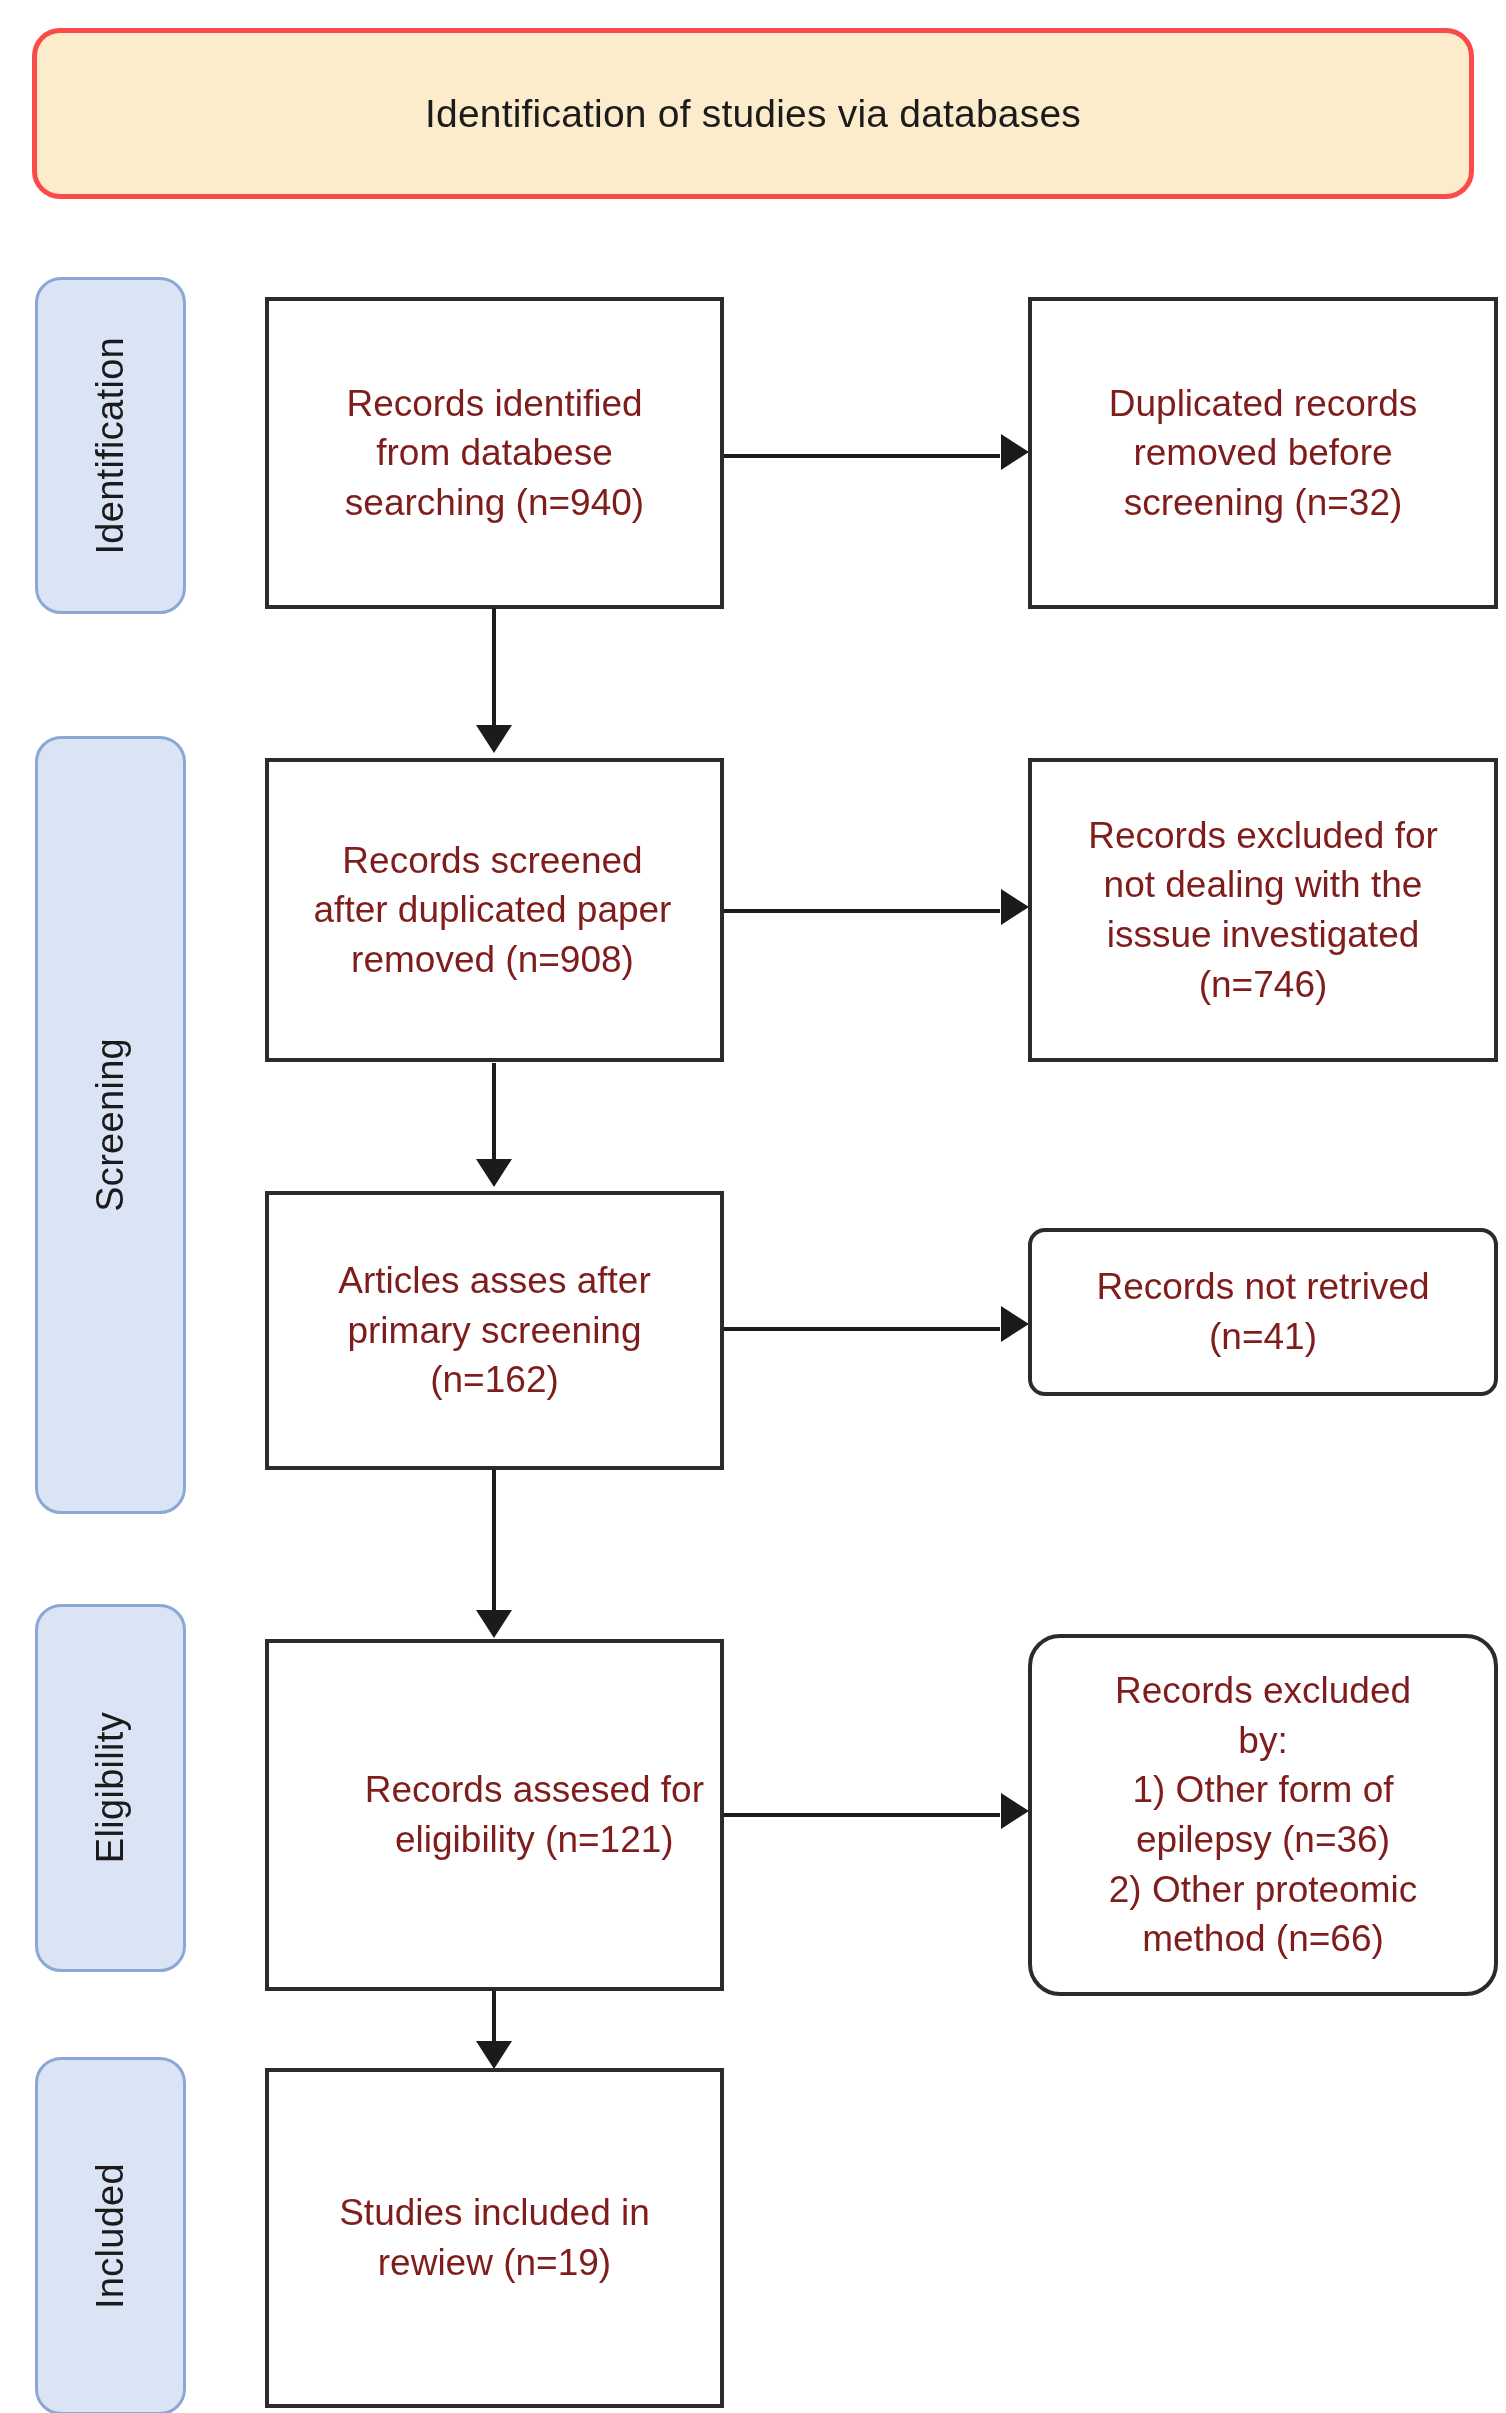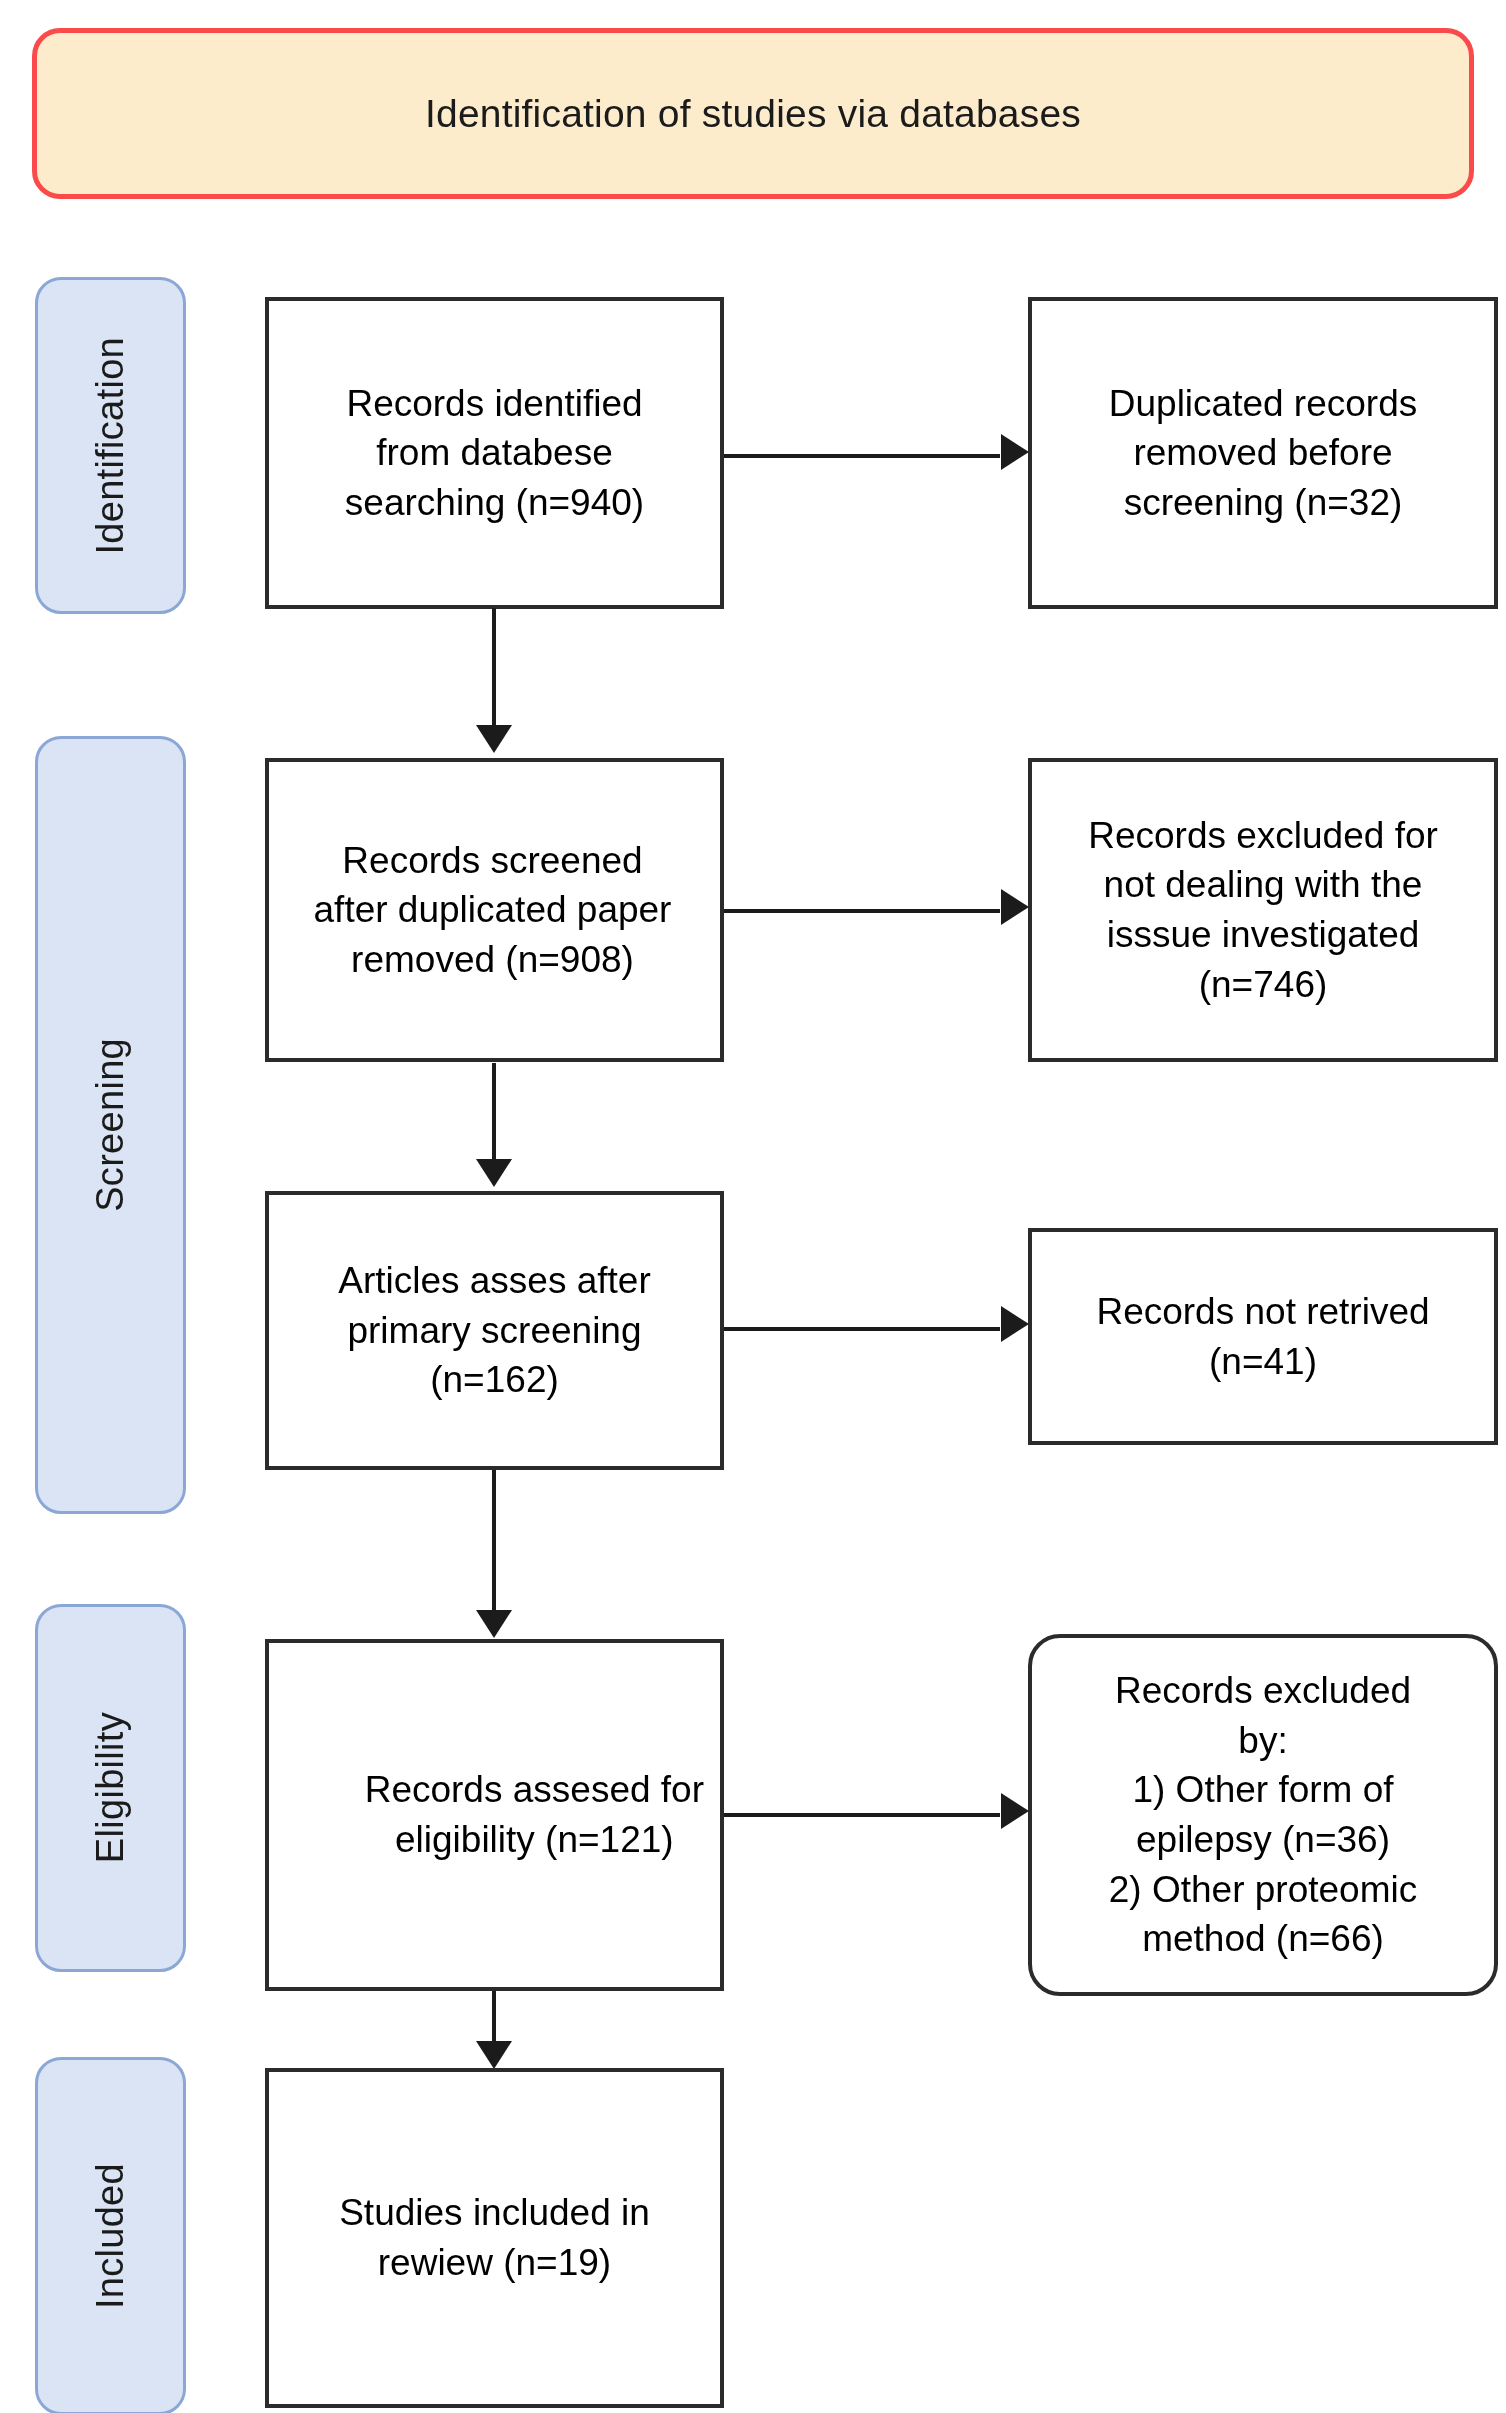--- a/index.html
+++ b/index.html
@@ -70,21 +70,21 @@
     border: 4.3px solid #2b2b2b;
     box-sizing: border-box;
     display: flex;
     align-items: center;
     justify-content: center;
     padding: 6.1px 16px;
   }
   .box-text {
     font-size: 37px;
     line-height: 1.34;
-    color: #000000;
+    color: #7f1d1d;
     text-align: center;
     white-space: pre-line;
   }
 
   
   .vline {
     position: absolute;
     width: 4.3px;
     background: #1b1b1b;
   }
@@ -171,21 +171,21 @@
 
   <div class="vline" style="left:492px; top:1051px; height:99px;"></div>
   <div class="arrow-down" style="left:476px; top:1147px;"></div>
 
   <div class="box" style="left:265px; top:1179px; width:459px; height:279px;">
     <span class="box-text">Articles asses after
 primary screening
 (n=162)</span>
   </div>
 
-  <div class="box" style="left:1028px; top:1216px; width:470px; height:217px;">
+  <div class="box" style="left:1028px; top:1216px; width:470px; height:168px;border-radius:17px;">
     <span class="box-text">Records not retrived
 (n=41)</span>
   </div>
 
   <div class="hline" style="left:724px; top:1315px; width:276px;"></div>
   <div class="arrow-right" style="left:1001px; top:1294px;"></div>
 
   <div class="vline" style="left:492px; top:1458px; height:143px;"></div>
   <div class="arrow-down" style="left:476px; top:1598px;"></div>
 

